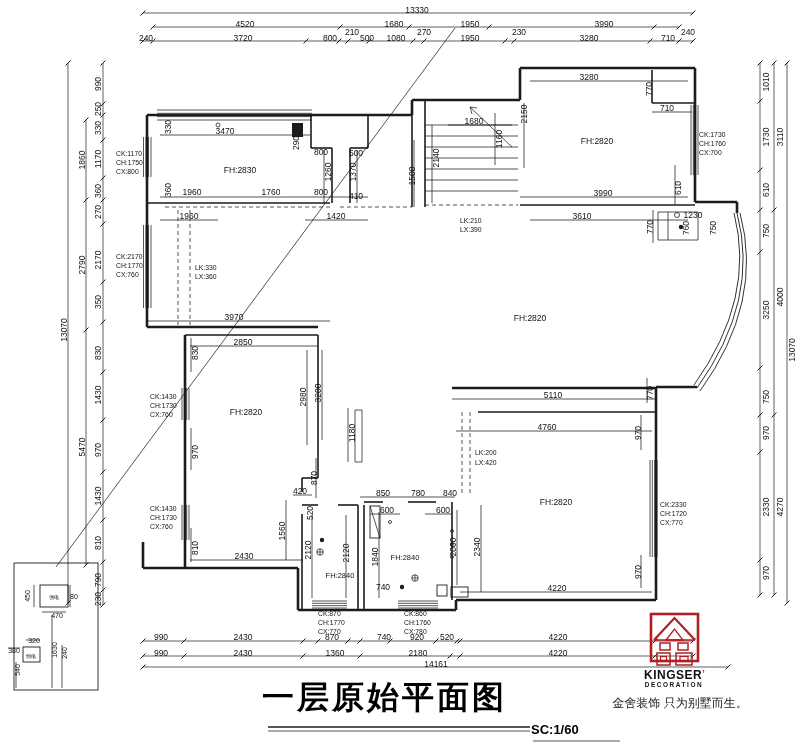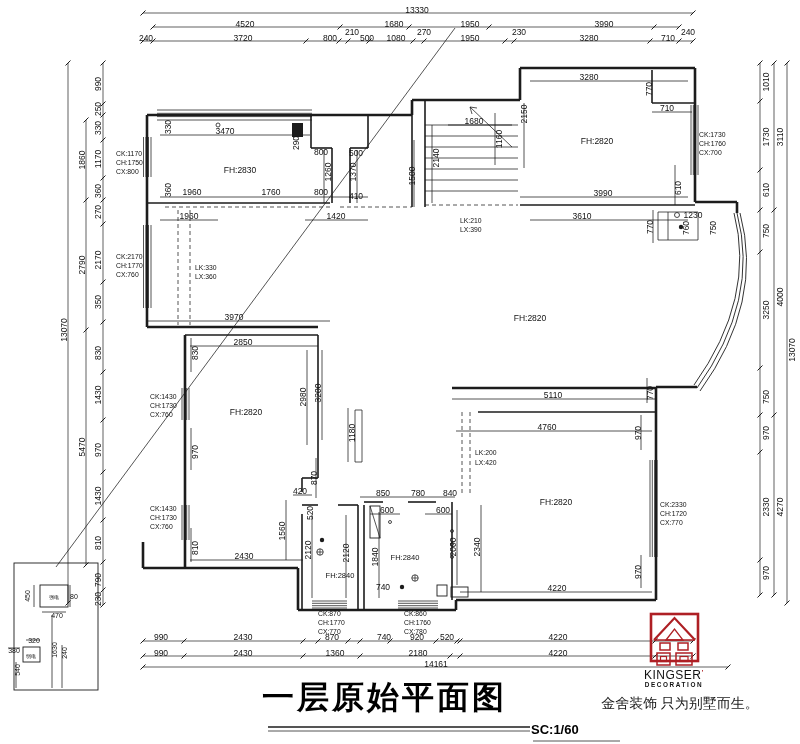--- a/index.html
+++ b/index.html
@@ -3,27 +3,27 @@
 <meta charset="utf-8">
 <style>
   html,body{margin:0;padding:0;background:#fff;}
   #stage{position:relative;width:800px;height:744px;background:#fff;overflow:hidden;
          font-family:"Liberation Sans", sans-serif;}
   #plan-svg{position:absolute;left:0;top:0;}
   .abs{position:absolute;}
   #title{left:262px;top:676px;width:276px;text-align:left;font-size:32px;font-weight:bold;
          letter-spacing:3px;color:#000;white-space:nowrap;}
   #sc{left:531px;top:722px;font-size:13px;font-weight:bold;color:#000;}
-  #brand{left:644px;top:668px;width:60px;text-align:center;font-size:12px;font-weight:normal;
+  #brand{left:644px;top:668px;width:60px;text-align:center;font-size:12px;font-weight:bold;
          letter-spacing:.5px;color:#111;white-space:nowrap;}
   #brand .mark{color:#ae1f24;font-size:9px;vertical-align:top;}
   #brand-sub{left:644px;top:681px;width:60px;text-align:center;font-size:6.4px;font-weight:bold;
          letter-spacing:1.6px;color:#111;}
-  #tagline{left:585px;top:695px;width:190px;text-align:center;font-size:14px;color:#1a1a1a;
-         font-family:Liberation Serif, serif;white-space:nowrap;}
+  #tagline{left:585px;top:695px;width:190px;text-align:center;font-size:12px;color:#1a1a1a;
+         font-family:Liberation Sans, sans-serif;white-space:nowrap;}
 </style>
 </head>
 <body>
 
 <div id="stage">
   <svg id="plan-svg" width="800" height="744" viewBox="0 0 800 744">
       <g>
         <line x1="147" y1="115" x2="412" y2="115" stroke="#1c1c1c" stroke-width="2.6"></line>
         <line x1="412" y1="115" x2="412" y2="100" stroke="#1c1c1c" stroke-width="2.6"></line>
         <line x1="412" y1="100" x2="520" y2="100" stroke="#1c1c1c" stroke-width="2.6"></line>

